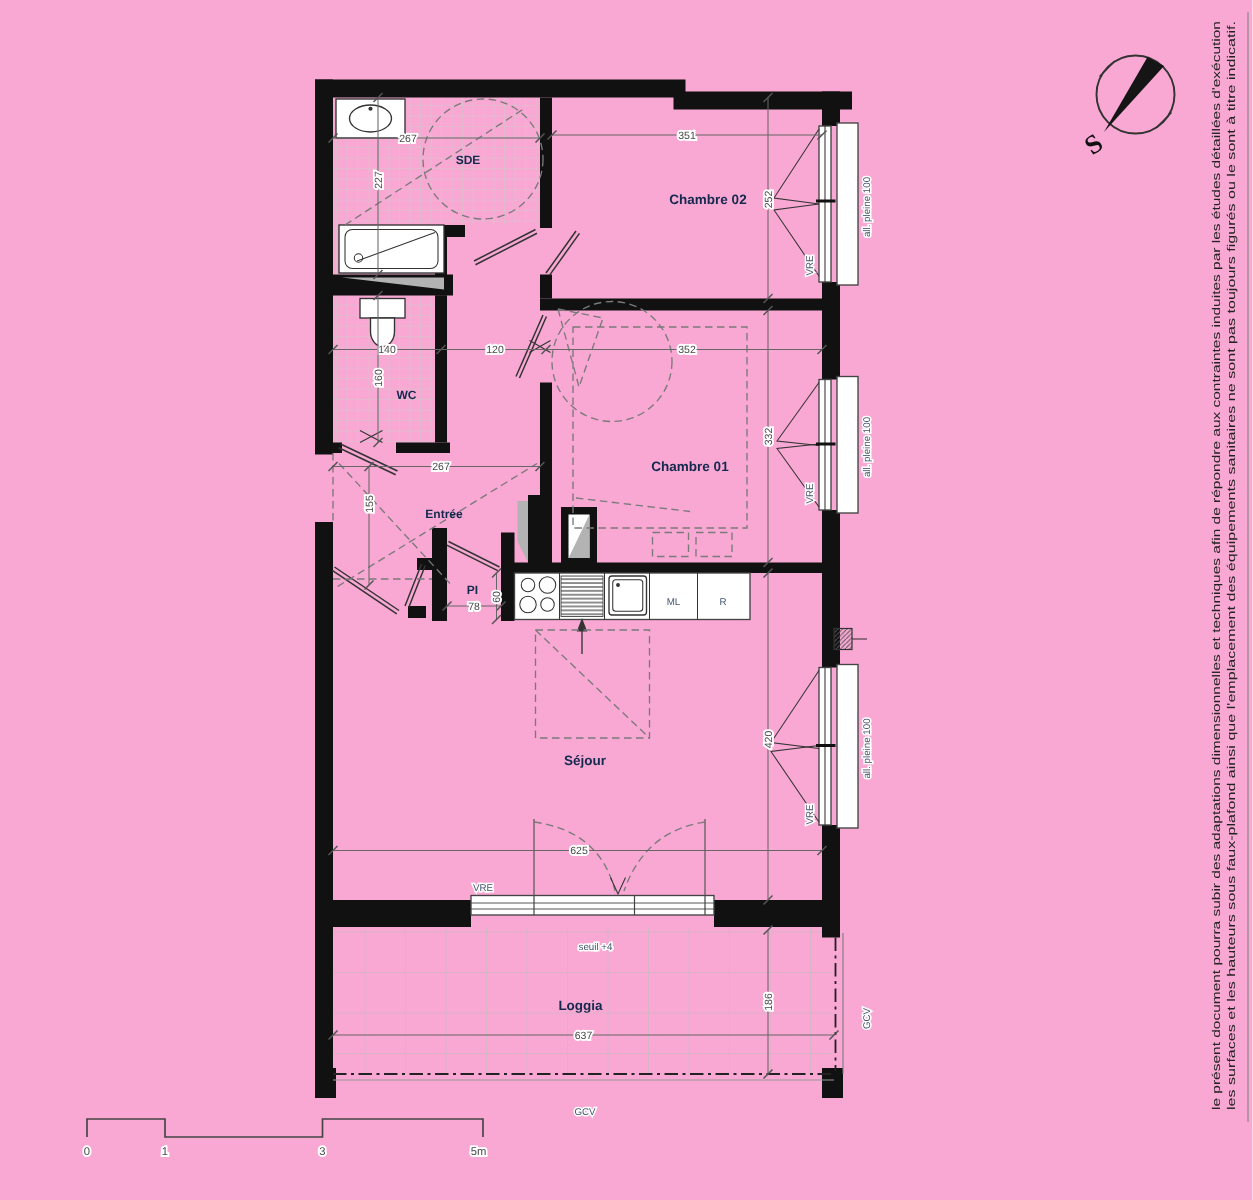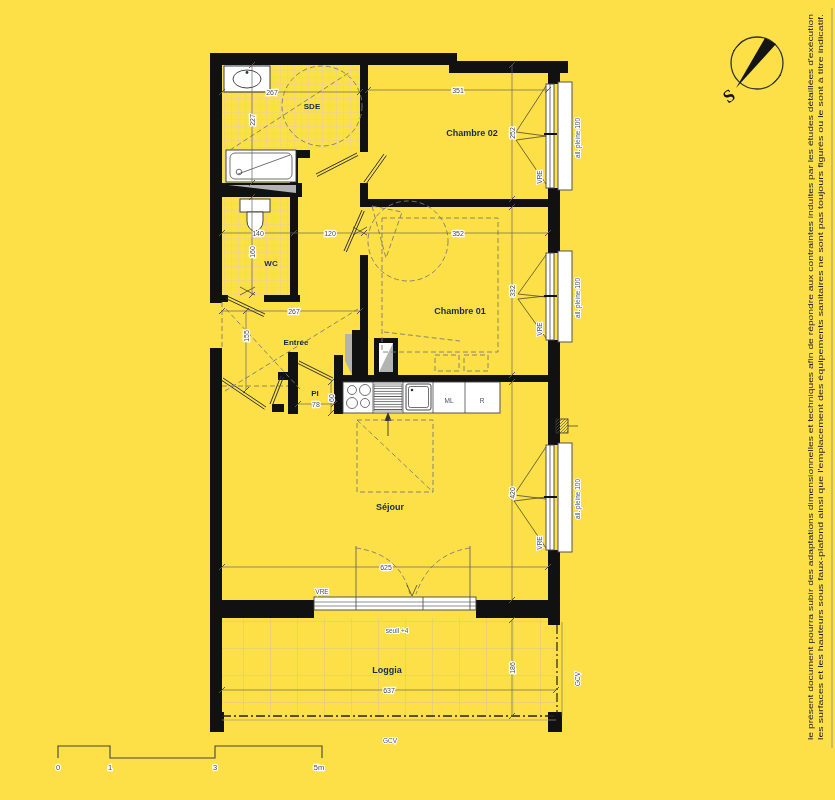--- a/index.html
+++ b/index.html
@@ -1,16 +1,16 @@
 <!DOCTYPE html>
 <html><head>
 <meta charset="utf-8">
 <style>
   html,body{margin:0;padding:0;background:#ffffff;}
-  .stage{width:835px;height:800px;position:relative;background:#fde047;overflow:hidden;}
+  .stage{width:835px;height:800px;position:relative;background:#f9a8d4;overflow:hidden;}
   svg{display:block;}
   text{font-family:"Liberation Sans","DejaVu Sans",sans-serif;}
   .wall{fill:#111111;stroke:none;}
   .thin{stroke:#333;stroke-width:1;fill:none;}
   .med{stroke:#444;stroke-width:.9;fill:#fff;}
   .fix{stroke:#333;stroke-width:.9;fill:#fff;}
   .fthin{stroke:#333;stroke-width:.7;fill:none;}
   .dash{stroke:#7a7a7a;stroke-width:.9;fill:none;stroke-dasharray:5 3;}
   .dimln{stroke:#666;stroke-width:.7;fill:none;}
   .dimtk{stroke:#555;stroke-width:1;fill:none;}

